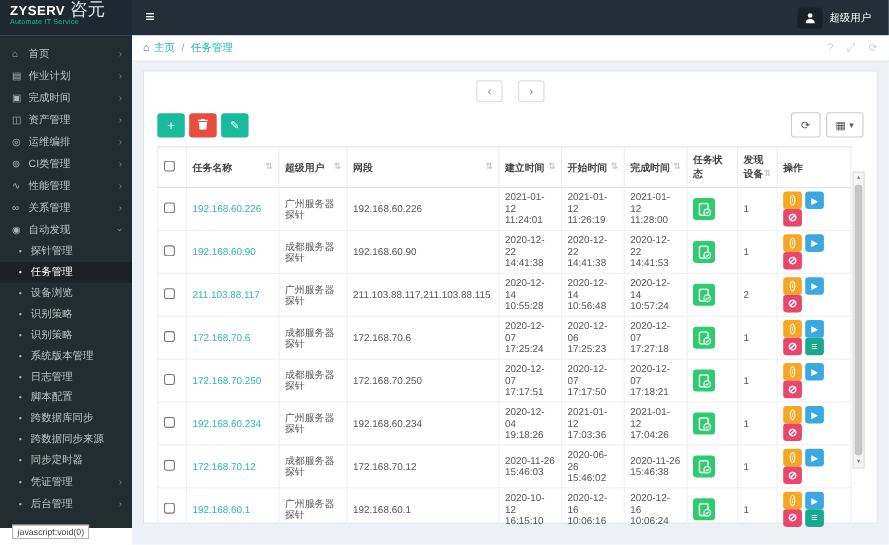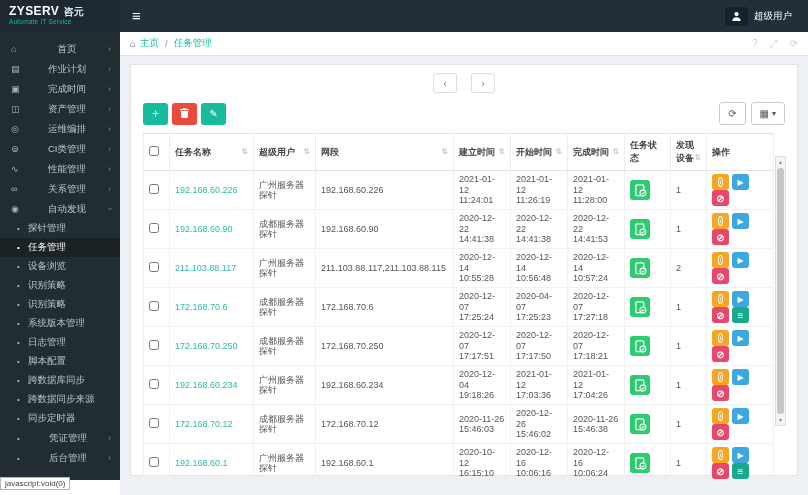--- a/index.html
+++ b/index.html
@@ -8,46 +8,46 @@
     width:808px; height:495px; position:relative; overflow:hidden;
     font-family:"Liberation Sans","DejaVu Sans",sans-serif;
     background:#fff; -webkit-font-smoothing:antialiased;
   }
   
   .topbar { position:absolute; top:0; left:0; width:808px; height:32px;
     background:var(--topbar-bg,#232f38); display:flex; align-items:center; z-index:3; }
   .logo { width:120px; height:32px; background:#1d2830; padding:3px 9px 0; flex:0 0 120px; }
   .logo-line1 { line-height:13px; white-space:nowrap; }
   .logo-en { color:#fff; font-weight:bold; font-size:12px; letter-spacing:.4px; }
-  .logo-cn { color:#dbe8ee; font-weight:bold; font-size:10px; }
+  .logo-cn { color:#dbe8ee; font-weight:normal; font-size:16px; }
   .logo-sub { color:var(--accent,#18bc9c); font-size:6.5px; line-height:8px; letter-spacing:.2px; }
   .hamburger { color:#fff; font-size:15px; font-weight:bold; margin-left:12px; cursor:pointer; line-height:32px; }
   .userchip { margin-left:auto; margin-right:16px; display:flex; align-items:center; gap:6px; cursor:pointer; }
   .usericon { background:#16212a; border-radius:3px; width:23px; height:19px;
     display:flex; align-items:center; justify-content:center; }
   .username { color:#fff; font-size:9.5px; }
   
   .sidebar { position:absolute; top:32px; left:0; width:120px; height:448px;
     background:var(--sidebar-bg,#222d32); overflow:hidden; z-index:2; }
   #nav { padding-top:7px; }
   .nav-item { display:flex; align-items:center; height:20px; padding:0 9px 0 11px;
     color:#b8c7ce; font-size:9.5px; cursor:pointer; }
   .nav-item .icn { width:15px; font-size:9px; color:#a7b6bd; flex:0 0 15px; }
-  .nav-item .lbl { flex:1; white-space:nowrap; overflow:hidden;text-align:center; }
+  .nav-item .lbl { flex:1; white-space:nowrap; overflow:hidden; }
   .nav-item .chev { font-size:9px; color:#7c8b92; }
   .chev.down { transform:rotate(90deg); }
   .nav-item.bullet { padding-left:17px; }
   .nav-item.bullet .icn { width:11px; flex-basis:11px; font-size:8px; }
   .sub-item { display:flex; align-items:center; height:19px; padding:0 9px 0 17px;
     color:#b8c7ce; font-size:9.5px; cursor:pointer; }
   .sub-item .bullet-glyph { width:11px; font-size:8px; color:#a7b6bd; flex:0 0 11px; }
   .sub-item.active { background:#1a2226; color:#fff; }
   .sub-item.active .bullet-glyph { color:#fff; }
   
-  .statusbar { position:absolute; left:0; bottom:5px; background:#fff; border:1px solid #b5b5b5;
+  .statusbar { position:absolute; left:11px; bottom:5px; background:#fff; border:1px solid #b5b5b5;
     font-size:8px; color:#444; padding:1px 4px; z-index:6; }
   
   .main { position:absolute; left:120px; top:32px; width:688px; height:463px;
     background:var(--content-bg,#edf0f5); }
   .crumbbar { background:#fff; height:24px; display:flex; align-items:center;
     padding:0 10px; font-size:9.5px; border-bottom:1px solid #e2e2e2; }
   .crumb-home-icon { color:#666; margin-right:4px; font-size:10px; }
   .crumb-link { color:var(--accent,#18bc9c); text-decoration:none; cursor:pointer; }
   .crumb-sep { color:#999; margin:0 6px; }
   .crumb-icons { margin-left:auto; display:flex; gap:12px; color:#cfcfcf; font-size:10px; }
@@ -387,21 +387,21 @@
                   </button><button class="op redop">
                     <span>⊘</span>
                   </button></td>
               </tr>
               <tr class="trow">
                 <td class="chk"><input type="checkbox" style=""></td>
                 <td><a class="tname">172.168.70.6</a></td>
                 <td>成都服务器探针</td>
                 <td>172.168.70.6</td>
                 <td>2020-12-07 17:25:24</td>
-                <td>2020-04-07 17:25:23</td>
+                <td>2020-12-06 17:25:23</td>
                 <td>2020-12-07 17:27:18</td>
                 <td><span class="status-btn">
                     <svg width="13" height="13" viewBox="0 0 14 14">
                       <rect x="2" y="1" width="8.5" height="11.5" rx="1.3" fill="none" stroke="#fff" stroke-width="1.4"></rect>
                       <circle cx="9.6" cy="9.8" r="3.2" fill="#2ecc71" stroke="#fff" stroke-width="1.1"></circle>
                       <path d="M8.2 9.8l1.1 1.1 1.9-2.1" fill="none" stroke="#fff" stroke-width="1.1"></path>
                     </svg>
                   </span></td>
                 <td>1</td>
                 <td><button class="op orange">
@@ -461,21 +461,21 @@
                   </button><button class="op redop">
                     <span>⊘</span>
                   </button></td>
               </tr>
               <tr class="trow">
                 <td class="chk"><input type="checkbox" style=""></td>
                 <td><a class="tname">172.168.70.12</a></td>
                 <td>成都服务器探针</td>
                 <td>172.168.70.12</td>
                 <td>2020-11-26 15:46:03</td>
-                <td>2020-12-26 15:46:02</td>
+                <td>2020-06-26 15:46:02</td>
                 <td>2020-11-26 15:46:38</td>
                 <td><span class="status-btn">
                     <svg width="13" height="13" viewBox="0 0 14 14">
                       <rect x="2" y="1" width="8.5" height="11.5" rx="1.3" fill="none" stroke="#fff" stroke-width="1.4"></rect>
                       <circle cx="9.6" cy="9.8" r="3.2" fill="#2ecc71" stroke="#fff" stroke-width="1.1"></circle>
                       <path d="M8.2 9.8l1.1 1.1 1.9-2.1" fill="none" stroke="#fff" stroke-width="1.1"></path>
                     </svg>
                   </span></td>
                 <td>1</td>
                 <td><button class="op orange">

